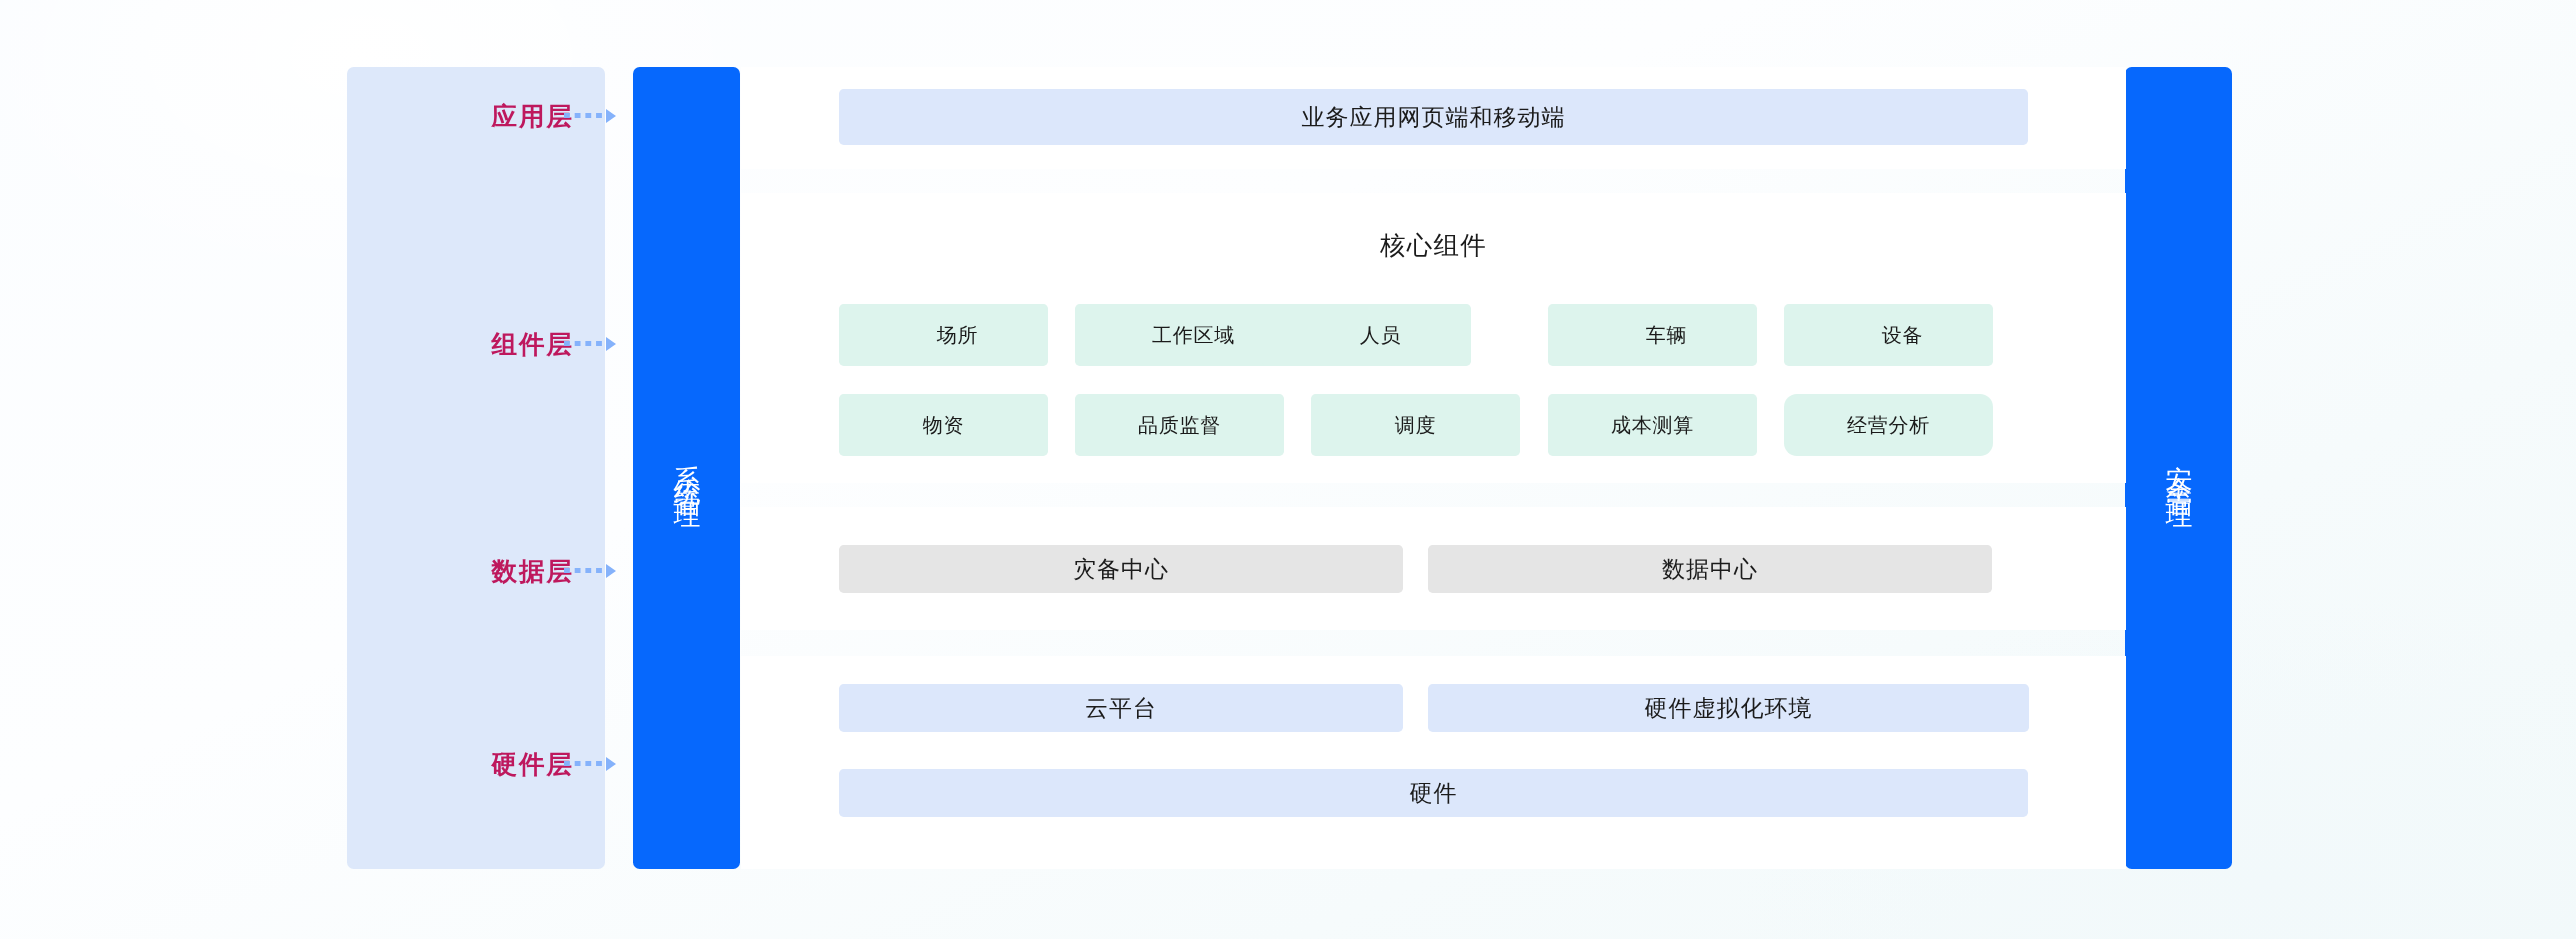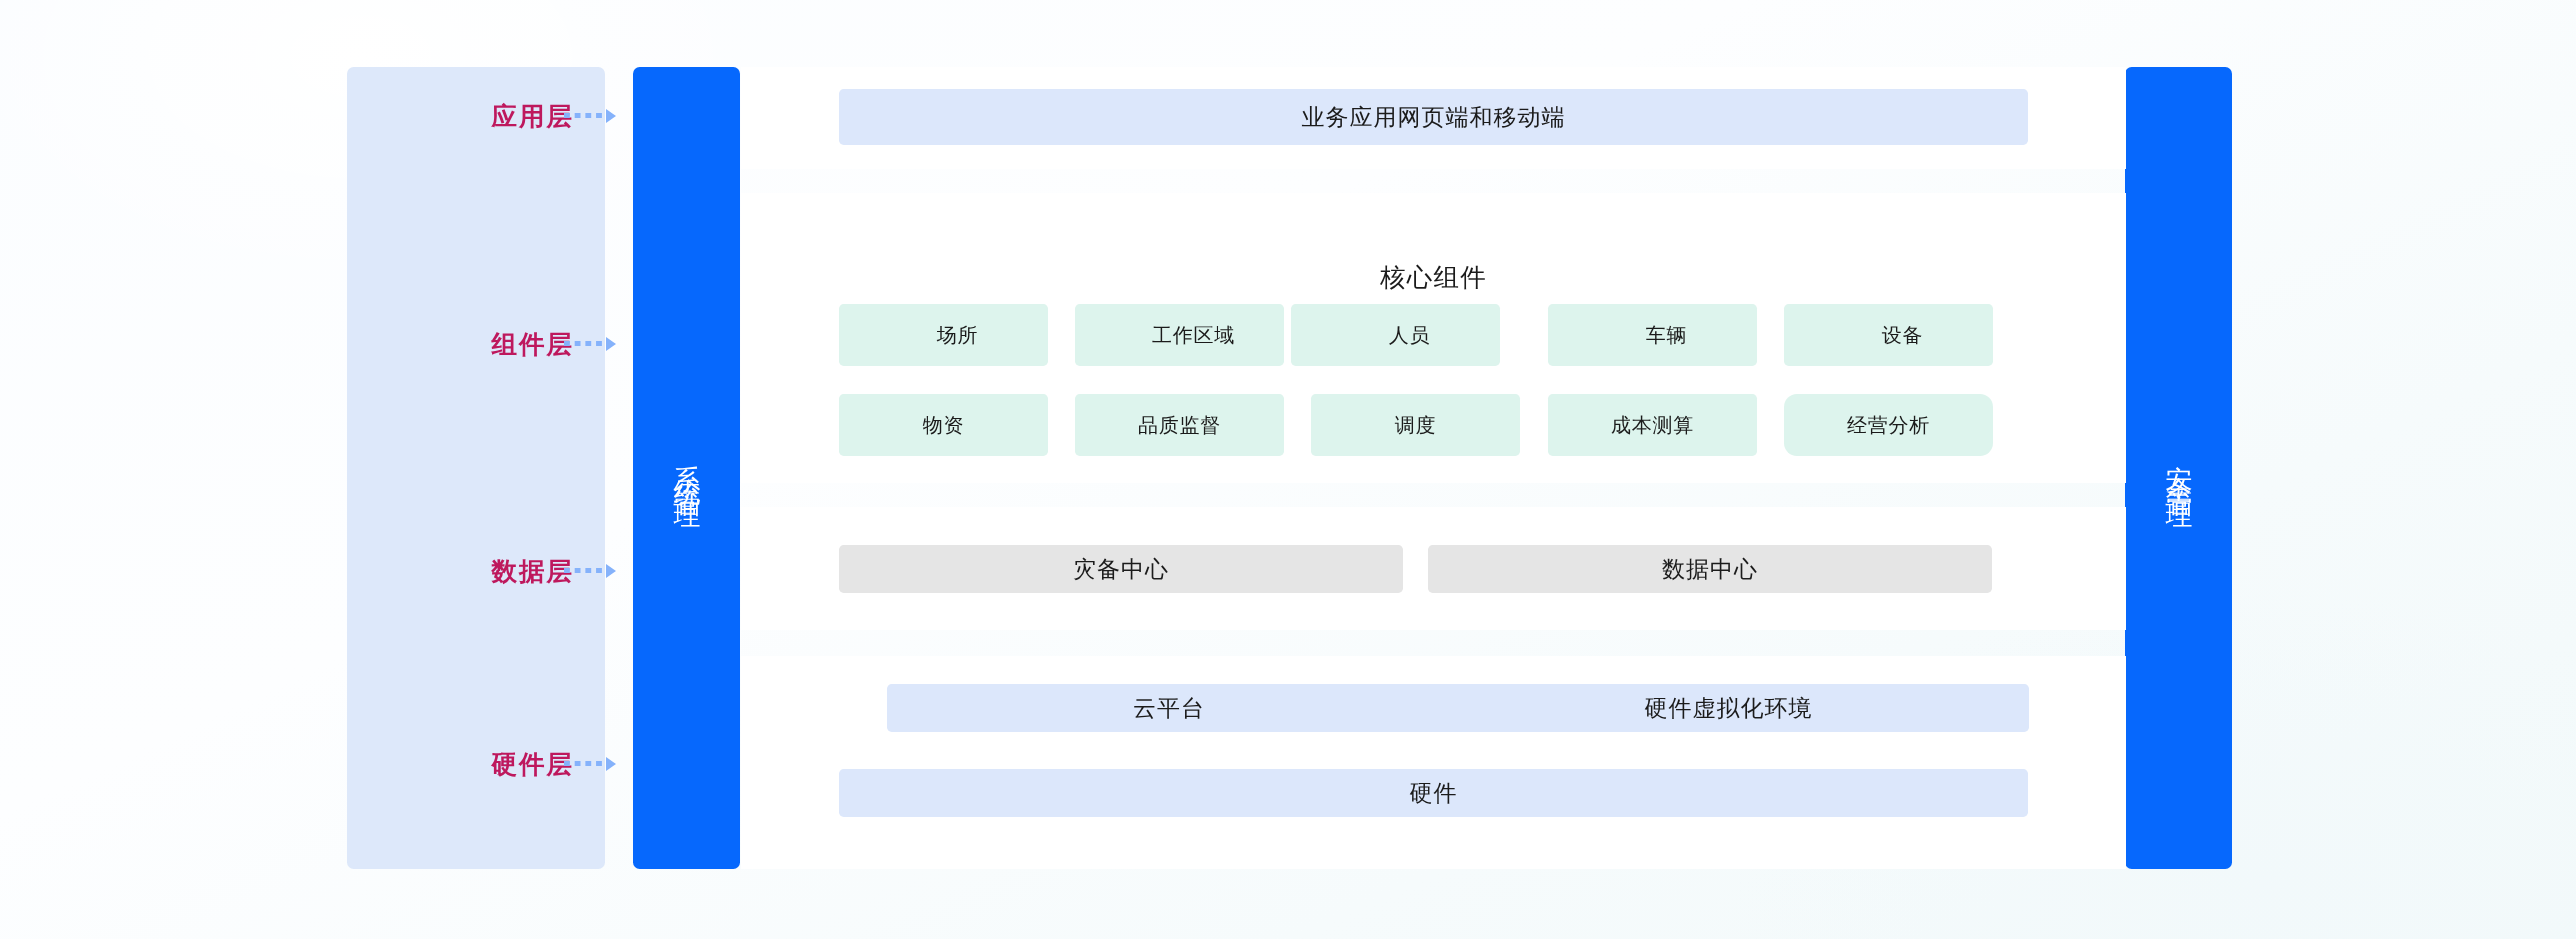--- a/index.html
+++ b/index.html
@@ -140,21 +140,20 @@
   #core-title {
     position: absolute;
     left: 741px;
     top: 228px;
     width: 1385px;
     text-align: center;
     font-size: 25.5px;
     color: #1b1b1b;
     letter-spacing: 1.3px;
     font-weight: 400;
-    margin-top: 32px;
   }
   .comp-box {
     width: 209px;
     height: 62px;
     font-size: 20px;
     letter-spacing: 0.7px;
   }
   .comp-row1 { top: 304px; padding-left: 28px; }
   .comp-row2 { top: 394px; }
 
@@ -167,21 +166,21 @@
   }
   #box-dr    { left: 839px; }
   #box-dc    { left: 1428px; }
 
   
   .hw-top {
     top: 684px;
     height: 48px;
     font-size: 23px;
   }
-  #box-cloud { left: 839px; width: 564px; margin-left: 48px; }
+  #box-cloud { left: 839px; width: 564px; }
   #box-virt  { left: 1428px; width: 601px; }
   #box-hw    { left: 839px; top: 769px; width: 1189px; height: 48px; font-size: 23px; }
 </style>
 </head>
 <body>
 
 <div id="stage">
 
   <div id="layer-sidebar">
     <div class="layer-row" style="top:34px;">
@@ -226,21 +225,21 @@
   <div class="panel" id="panel-component"></div>
   <div class="panel" id="panel-data"></div>
   <div class="panel" id="panel-hardware"></div>
 
   <div class="box box-blue" id="box-app">业务应用网页端和移动端</div>
 
   <div id="core-title">核心组件</div>
 
   <div class="box box-green comp-box comp-row1" style="left:839px;">场所</div>
   <div class="box box-green comp-box comp-row1" style="left:1075px;">工作区域</div>
-  <div class="box box-green comp-box comp-row1" style="left:1291px;">人员</div>
+  <div class="box box-green comp-box comp-row1" style="left:1262px;">人员</div>
   <div class="box box-green comp-box comp-row1" style="left:1548px;">车辆</div>
   <div class="box box-green comp-box comp-row1" style="left:1784px;">设备</div>
 
   <div class="box box-green comp-box comp-row2" style="left:839px;">物资</div>
   <div class="box box-green comp-box comp-row2" style="left:1075px;">品质监督</div>
   <div class="box box-green comp-box comp-row2" style="left:1311px;">调度</div>
   <div class="box box-green comp-box comp-row2" style="left:1548px;">成本测算</div>
   <div class="box box-green comp-box comp-row2" style="left:1784px;border-radius:13px;">经营分析</div>
 
   <div class="box box-cream data-box" id="box-dr">灾备中心</div>

